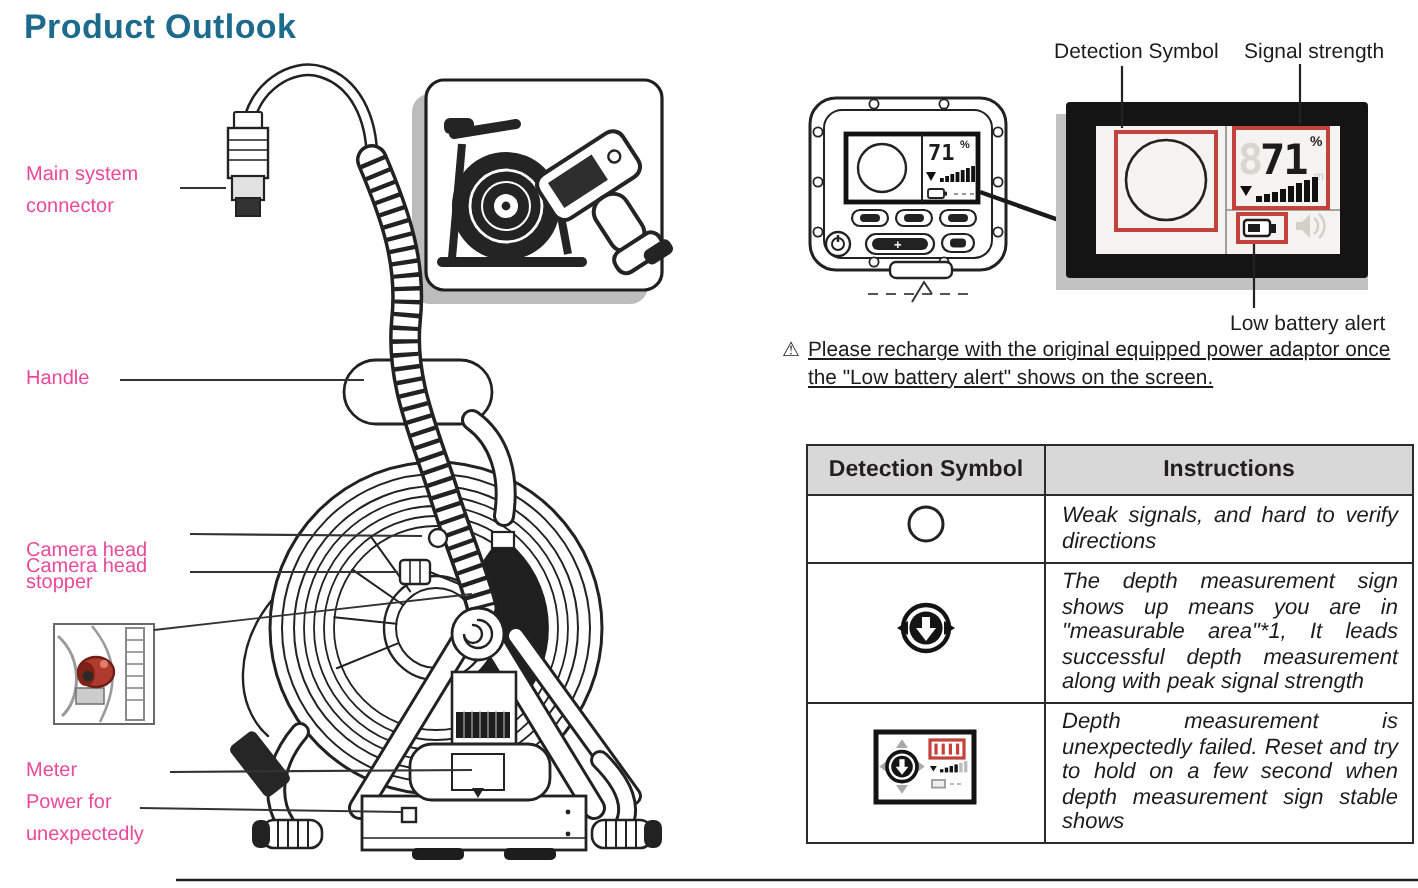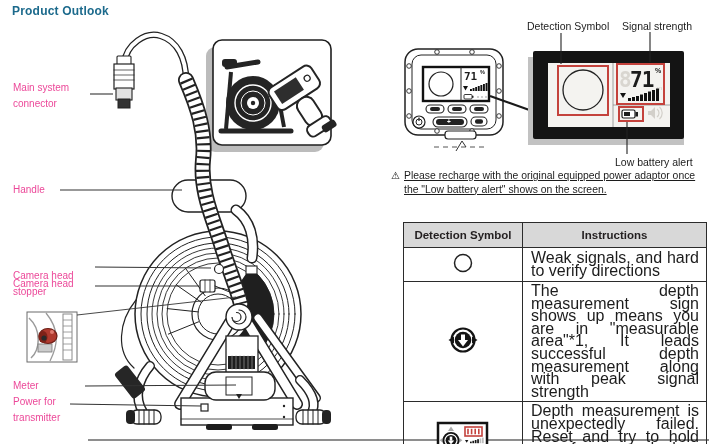--- a/index.html
+++ b/index.html
@@ -1,30 +1,30 @@
 <!DOCTYPE html>
 <html><head>
 <meta charset="utf-8">
 <style>
   html,body{margin:0;padding:0;background:#fff;}
   .page{position:relative;width:709px;height:444px;background:#ffffff;overflow:hidden;
         font-family:"Liberation Sans","DejaVu Sans",sans-serif;color:#231f20;}
   .art{position:absolute;left:0;top:0;width:709px;height:444px;}
-  .title{position:absolute;left:12px;top:4px;font-size:12px;font-weight:700;color:#1c6a8c;letter-spacing:.2px;}
+  .title{position:absolute;left:12px;top:4px;font-size:17px;font-weight:700;color:#1c6a8c;letter-spacing:.2px;}
   .lbl{position:absolute;font-size:10px;line-height:16px;color:#ec4899;}
   .callout{position:absolute;font-size:10.5px;color:#1c1c1c;white-space:nowrap;}
   .note{position:absolute;left:391px;top:169px;width:317px;font-size:10.4px;line-height:13.5px;color:#1c1c1c;}
   .note .warn{position:absolute;left:0;top:0;font-size:10px;}
   .note .ntext{display:block;padding-left:13px;text-decoration:underline;}
   .tbl{position:absolute;left:403px;top:222px;width:304px;border-collapse:collapse;table-layout:fixed;}
   .tbl th,.tbl td{border:1.2px solid #2b2b2b;padding:0;}
   .tbl th{background:#d8d8d8;font-size:11.5px;font-weight:700;height:24px;text-align:center;}
   .tbl col.c1{width:119px;}
   .tbl td.sym{text-align:center;vertical-align:middle;}
-  .tbl td.ins{font-size:16px;line-height:12.6px;padding:3px 7px 3px 8px;text-align:justify;vertical-align:middle;color:#1c1c1c;}
+  .tbl td.ins{font-size:11px;line-height:12.6px;padding:3px 7px 3px 8px;text-align:justify;vertical-align:middle;color:#1c1c1c;font-style:italic;}
   .r1{height:34px}.r2{height:33px}.r3{height:64px}.r4{height:47px}
 </style>
 </head>
 <body>
 
 <div class="page">
 
   <svg class="art" viewBox="0 0 709 444">
 
     <g>
@@ -297,21 +297,21 @@
     <line x1="88" y1="440" x2="709" y2="440" stroke="#1f1f1f" stroke-width="1.2"></line>
   </svg>
 
   <div class="title">Product Outlook</div>
 
   <div class="lbl" style="left:13px;top:80px;width:92px">Main system connector</div>
   <div class="lbl" style="left:13px;top:182px;width:70px">Handle</div>
   <div class="lbl" style="left:13px;top:276px;width:95px">Camera head</div>
   <div class="lbl" style="left:13px;top:268px;width:90px">Camera head stopper</div>
   <div class="lbl" style="left:13px;top:378px;width:70px">Meter</div>
-  <div class="lbl" style="left:13px;top:394px;width:80px">Power for transmitter</div>
+  <div class="lbl" style="left:13px;top:394px;width:80px">Power for unexpectedly</div>
 
   <div class="callout" style="left:527px;top:20px">Detection Symbol</div>
   <div class="callout" style="left:622px;top:20px">Signal strength</div>
   <div class="callout" style="left:615px;top:156px">Low battery alert</div>
 
   <div class="note">
     <span class="warn">⚠</span>
     <span class="ntext">Please recharge with the original equipped power adaptor once the "Low battery alert" shows on the screen.</span>
   </div>
 

